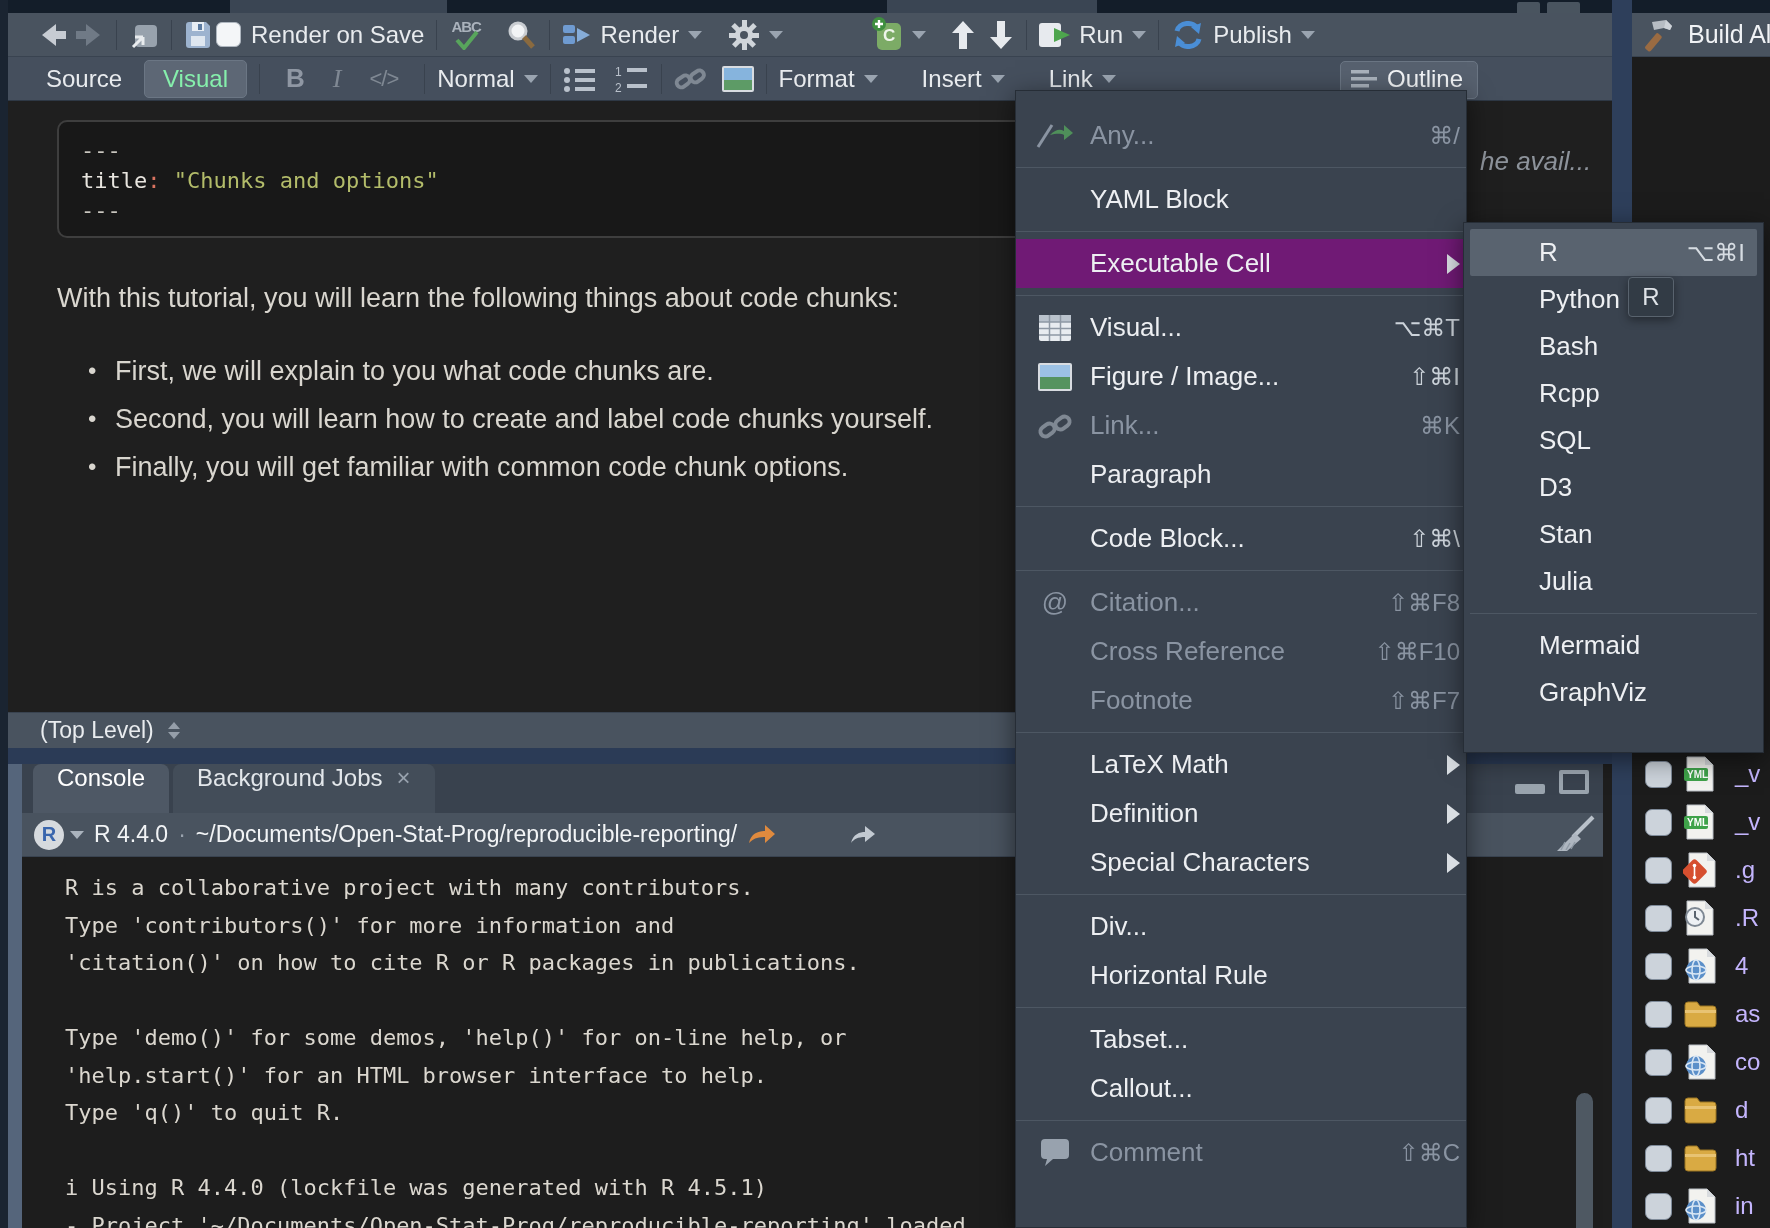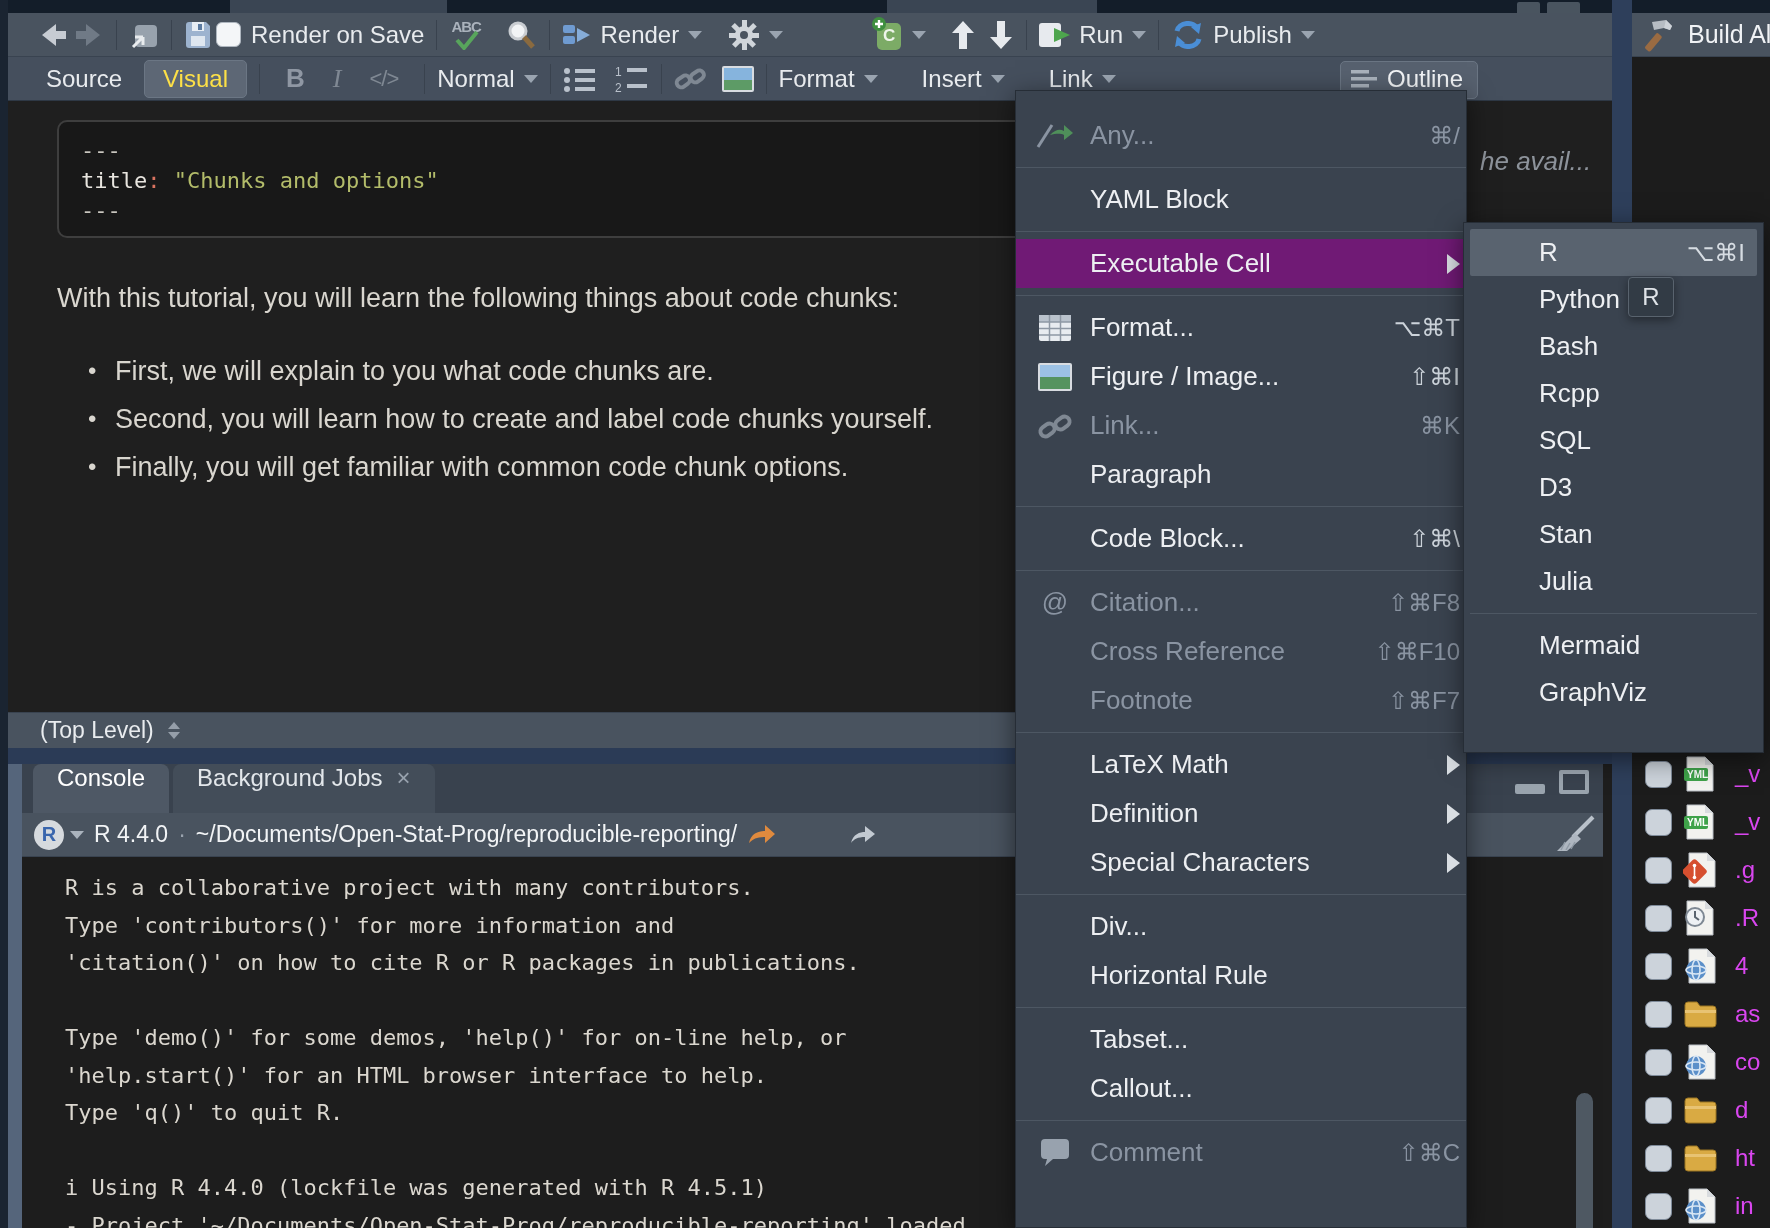--- a/index.html
+++ b/index.html
@@ -18,21 +18,21 @@
     background:#454f5d; border-bottom:1px solid #2e3845; display:flex; align-items:center; color:#e8ebee; }
   .leftedge { position:absolute; left:0; top:0; width:8px; height:1228px; background:#1a2431; }
 
   .tbtxt { font-size:24px; white-space:nowrap; }
   .vsep { width:1px; height:30px; background:#39424e; margin:0 12px; flex:0 0 auto; }
   .caret { width:0; height:0; border-left:7px solid transparent; border-right:7px solid transparent;
     border-top:8px solid #9aa4b0; margin-left:9px; flex:0 0 auto; }
   .tbgroup { display:flex; align-items:center; flex:0 0 auto; }
 
   .visual-btn { background:#5d6775; border:1px solid #6b7684; border-radius:5px;
-    padding:4px 18px; margin-left:22px; font-size:24px; color:#fde047; }
+    padding:4px 18px; margin-left:22px; font-size:24px; color:#86efac; }
   .fmt-b { font-weight:bold; color:#8f97a3; font-size:26px; margin:0 14px; }
   .fmt-i { font-style:italic; color:#7f8893; font-size:26px; font-family:"Liberation Serif",serif; margin:0 14px; }
   .fmt-code { color:#7f8893; font-size:22px; margin:0 14px; letter-spacing:-1px; }
   .outline-btn { position:absolute; left:1332px; top:4px; display:flex; align-items:center;
     background:#57616f; border:1px solid #6b7684; border-radius:5px; padding:3px 14px 5px 10px;
     font-size:24px; color:#f4f6f8; }
 
   .checkbox { width:25px; height:25px; background:#f4f6f8; border:1px solid #aeb6bf;
     border-radius:6px; margin:0 10px 0 4px; flex:0 0 auto; }
 
@@ -88,21 +88,21 @@
   
   .vdivider { position:absolute; left:1612px; top:0; width:20px; height:1228px; background:#2e3f5b; }
   .rightpane { position:absolute; left:1632px; top:0; width:138px; height:1228px; background:#1c1c1c; overflow:hidden; }
   .rtoolbar { position:absolute; left:0; top:13px; width:138px; height:44px; background:#49535f;
     border-bottom:1px solid #394350; display:flex; align-items:center; color:#f0f2f5; font-size:25px; white-space:nowrap; }
   .filelist { position:absolute; left:0; top:750px; width:138px; }
   .frow { height:48px; display:flex; align-items:center; position:relative; }
   .fcheck { position:absolute; left:13px; width:27px; height:27px; background:#ccd3db;
     border:1px solid #7e8a99; border-radius:7px; }
   .ficon { position:absolute; left:51px; width:34px; height:36px; }
-  .fname { position:absolute; left:103px; font-size:24px; color:#d946ef; white-space:nowrap; }
+  .fname { position:absolute; left:103px; font-size:24px; color:#c4b5fd; white-space:nowrap; }
 
   
   .menu { position:absolute; left:1015px; top:90px; width:452px; height:1138px; background:#3a434f;
     border:1px solid #262d36; box-shadow:0 6px 24px rgba(0,0,0,.5); z-index:50; padding-top:20px; overflow:hidden; }
   .mitem { position:relative; height:49px; display:flex; align-items:center; font-size:26px; color:#edeff2; }
   .mitem.disabled { color:#8a94a2; }
   .mitem.selected { background:#701a75; }
   .mitem .micon { position:absolute; left:16px; width:46px; display:flex; justify-content:center; }
   .mitem .mlabel { margin-left:74px; white-space:nowrap; }
   .mitem .mshort { position:absolute; right:6px; font-size:24px; color:#ccd3da; white-space:nowrap; }
@@ -565,21 +565,21 @@
             <rect x="1" y="1" width="32" height="7" fill="#b9c2cc"></rect>
             <g stroke="#8e98a4" stroke-width="1.5">
               <line x1="1" y1="8" x2="33" y2="8"></line>
               <line x1="1" y1="14.5" x2="33" y2="14.5"></line>
               <line x1="1" y1="21" x2="33" y2="21"></line>
               <line x1="11.5" y1="1" x2="11.5" y2="27"></line>
               <line x1="22.5" y1="1" x2="22.5" y2="27"></line>
             </g>
           </svg>
         </span>
-        <span class="mlabel">Format...</span>
+        <span class="mlabel">Visual...</span>
         <span class="mshort">⌥⌘T</span>
       </div>
       <div class="mitem">
         <span class="micon icon">
           <span style="display:inline-block;width:34px;height:28px;border:2px solid #d8dce1;border-radius:2px;background:linear-gradient(180deg,#9cc1e4 0 50%,#55935f 50% 100%);"></span>
         </span>
         <span class="mlabel">Figure / Image...</span>
         <span class="mshort">⇧⌘I</span>
       </div>
       <div class="mitem disabled">

